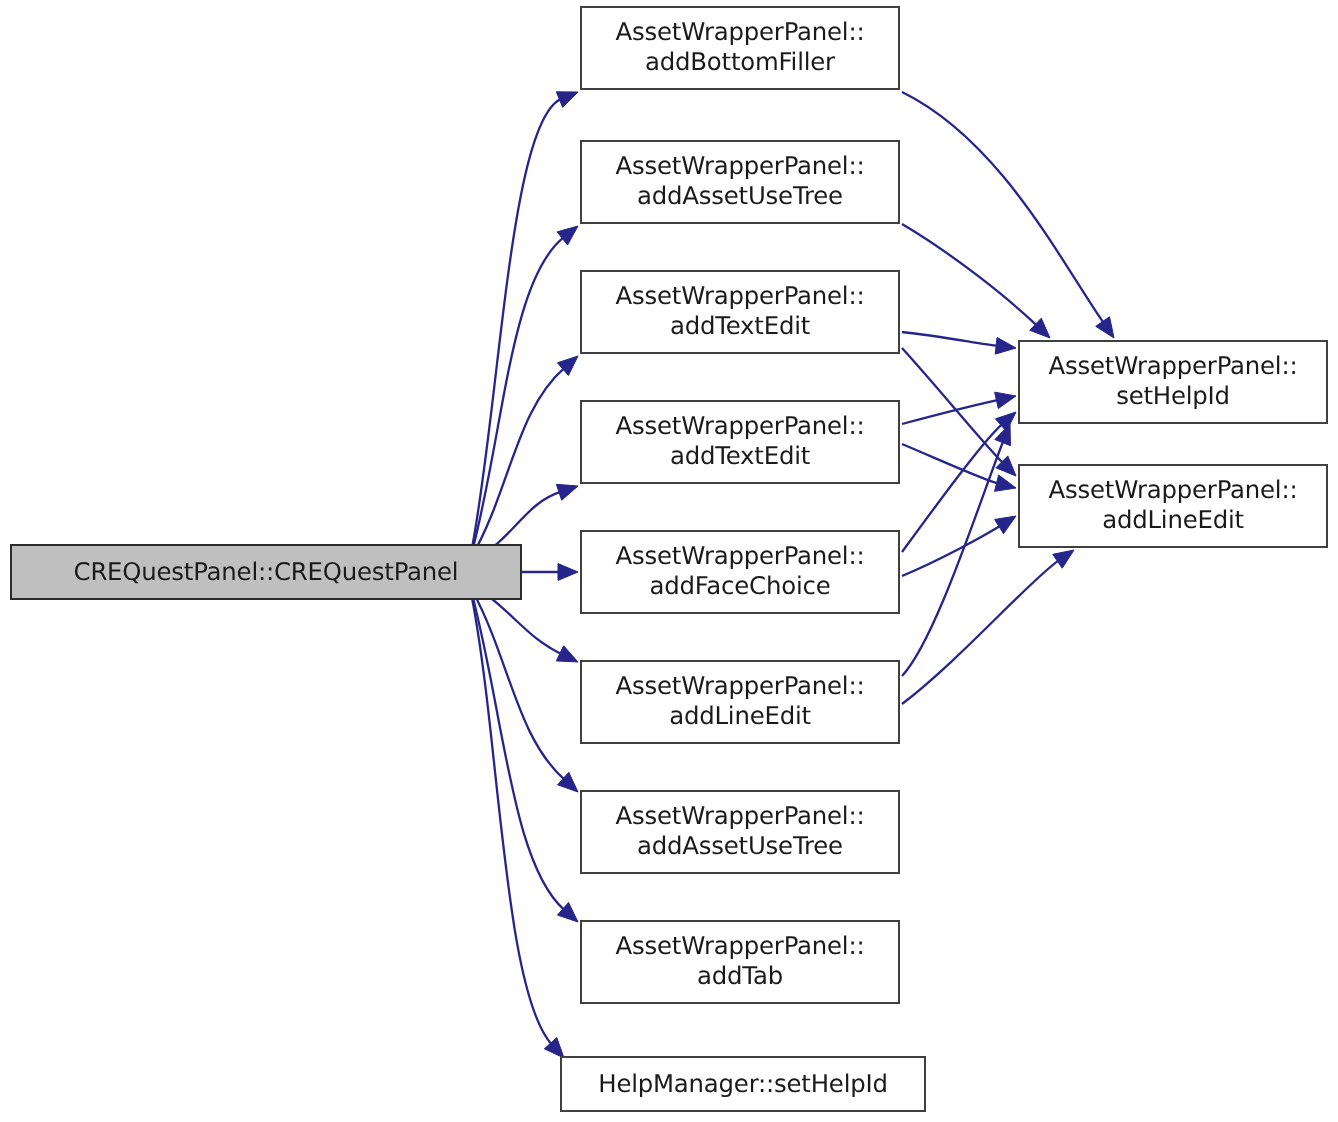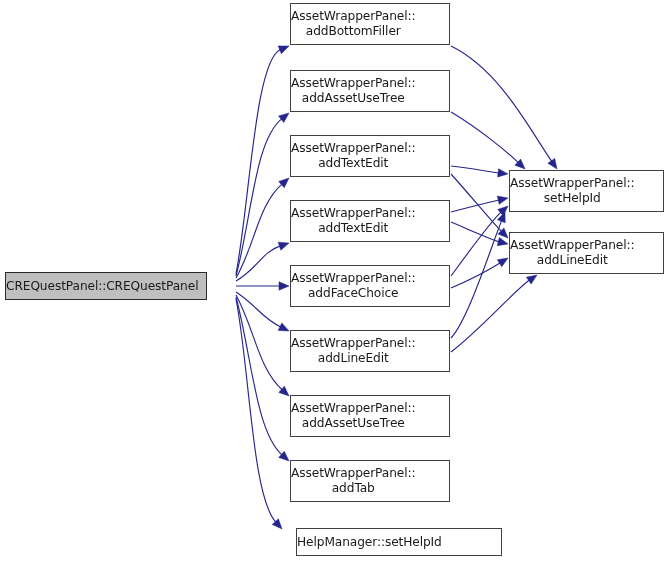--- a/index.html
+++ b/index.html
@@ -22,21 +22,21 @@
     width: 669px;
     height: 561px;
   }
   .node-box {
     position: absolute;
     box-sizing: border-box;
     border: 1px solid #404040;
     background: #ffffff;
     display: flex;
     align-items: center;
-    justify-content: flex-start;
+    justify-content: center;
     text-align: center;
     color: #1a1a1a;
     font-size: 12.2px;
     line-height: 14.6px;
     letter-spacing: -0.1px;
     white-space: pre;
     cursor: pointer;
   }
   .node-box.current {
     background: #bfbfbf;
@@ -94,26 +94,26 @@
       <path d="M451,276 C470,250 492,220 501.2268097476381,211.92654147081666" class="edge-path" stroke="#25258c"></path>
       <polygon points="508,206 503.23995240597895,215.74586819645407 497.70851369988344,209.42422396091632" class="edge-head" fill="#25258c"></polygon>
       <path d="M451,288 C470,280 492,268 500.3680152639542,262.7699904600286" class="edge-path" stroke="#25258c"></path>
       <polygon points="508,258 501.7460125079625,266.86158227685314 497.2940214119358,259.73839652321044" class="edge-head" fill="#25258c"></polygon>
       <path d="M451,338 C468,320 490,250 501.69550118737556,220.3713969919819" class="edge-path" stroke="#25258c"></path>
       <polygon points="505,212 505.23498658223104,222.84365165920462 497.421682723048,219.7594527674218" class="edge-head" fill="#25258c"></polygon>
       <path d="M451,352 C480,330 515,290 529.5639539147321,280.0700314217736" class="edge-path" stroke="#25258c"></path>
       <polygon points="537,275 531.1037412354189,284.1035230862068 526.3717119084303,277.1632134066234" class="edge-head" fill="#25258c"></polygon>
     </svg>
   <div id="nodes-layer">
-      <div class="node-box current" style="left: 5px; top: 272px; width: 202px; height: 28px;"><div class="node-label">CREQuestPanel::CREQuestPanel</div></div>
+      <div class="node-box current" style="left: 5px; top: 272px; width: 256px; height: 28px;"><div class="node-label">CREQuestPanel::CREQuestPanel</div></div>
       <div class="node-box" style="left: 290px; top: 3px; width: 160px; height: 42px;"><div class="node-label"><span>AssetWrapperPanel::</span><br><span>addBottomFiller</span></div></div>
       <div class="node-box" style="left: 290px; top: 70px; width: 160px; height: 42px;"><div class="node-label"><span>AssetWrapperPanel::</span><br><span>addAssetUseTree</span></div></div>
       <div class="node-box" style="left: 290px; top: 135px; width: 160px; height: 42px;"><div class="node-label"><span>AssetWrapperPanel::</span><br><span>addTextEdit</span></div></div>
       <div class="node-box" style="left: 290px; top: 200px; width: 160px; height: 42px;"><div class="node-label"><span>AssetWrapperPanel::</span><br><span>addTextEdit</span></div></div>
       <div class="node-box" style="left: 290px; top: 265px; width: 160px; height: 42px;"><div class="node-label"><span>AssetWrapperPanel::</span><br><span>addFaceChoice</span></div></div>
       <div class="node-box" style="left: 290px; top: 330px; width: 160px; height: 42px;"><div class="node-label"><span>AssetWrapperPanel::</span><br><span>addLineEdit</span></div></div>
       <div class="node-box" style="left: 290px; top: 395px; width: 160px; height: 42px;"><div class="node-label"><span>AssetWrapperPanel::</span><br><span>addAssetUseTree</span></div></div>
       <div class="node-box" style="left: 290px; top: 460px; width: 160px; height: 42px;"><div class="node-label"><span>AssetWrapperPanel::</span><br><span>addTab</span></div></div>
-      <div class="node-box" style="left: 296px; top: 528px; width: 206px; height: 28px;"><div class="node-label">HelpManager::setHelpId</div></div>
+      <div class="node-box" style="left: 280px; top: 528px; width: 183px; height: 28px;"><div class="node-label">HelpManager::setHelpId</div></div>
       <div class="node-box" style="left: 509px; top: 170px; width: 155px; height: 42px;"><div class="node-label"><span>AssetWrapperPanel::</span><br><span>setHelpId</span></div></div>
       <div class="node-box" style="left: 509px; top: 232px; width: 155px; height: 42px;"><div class="node-label"><span>AssetWrapperPanel::</span><br><span>addLineEdit</span></div></div>
     </div>
 </div>
 
 </body></html>

